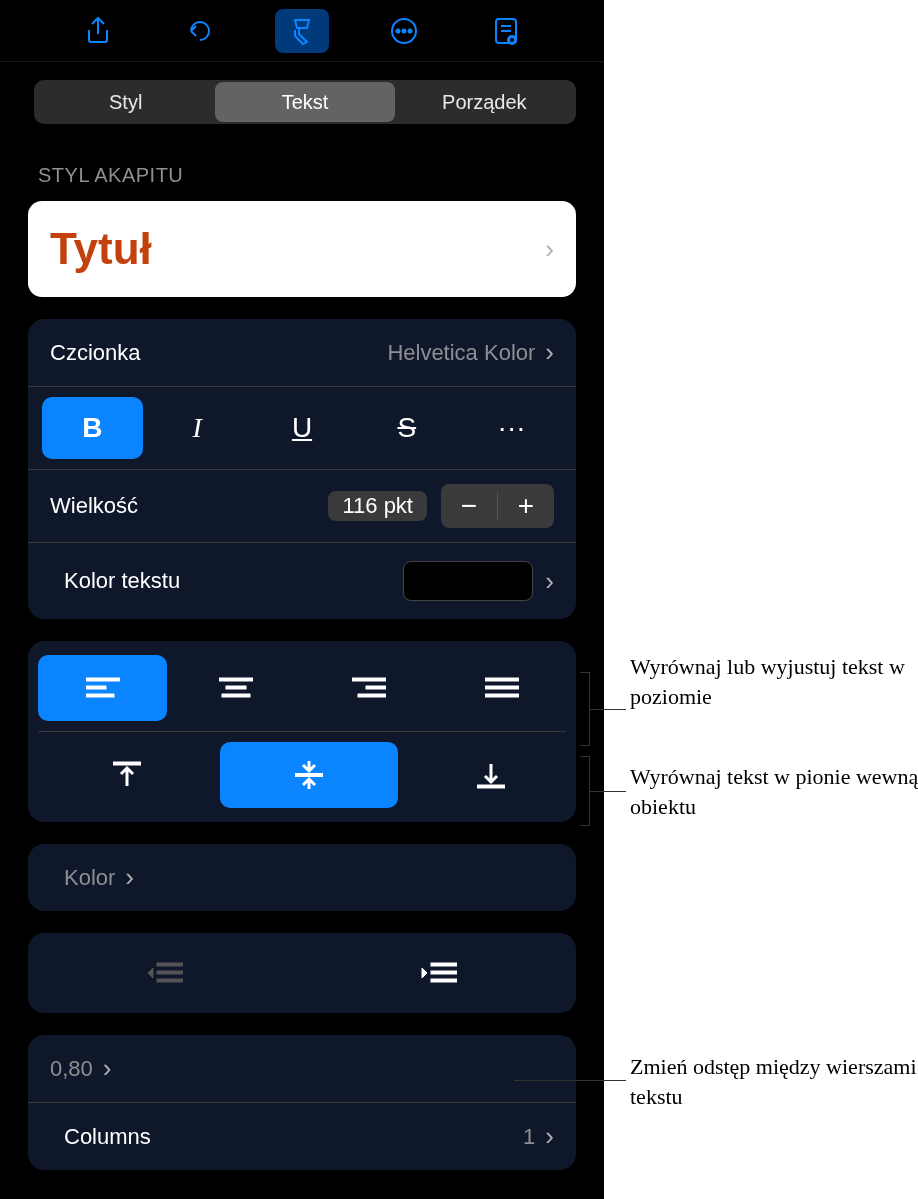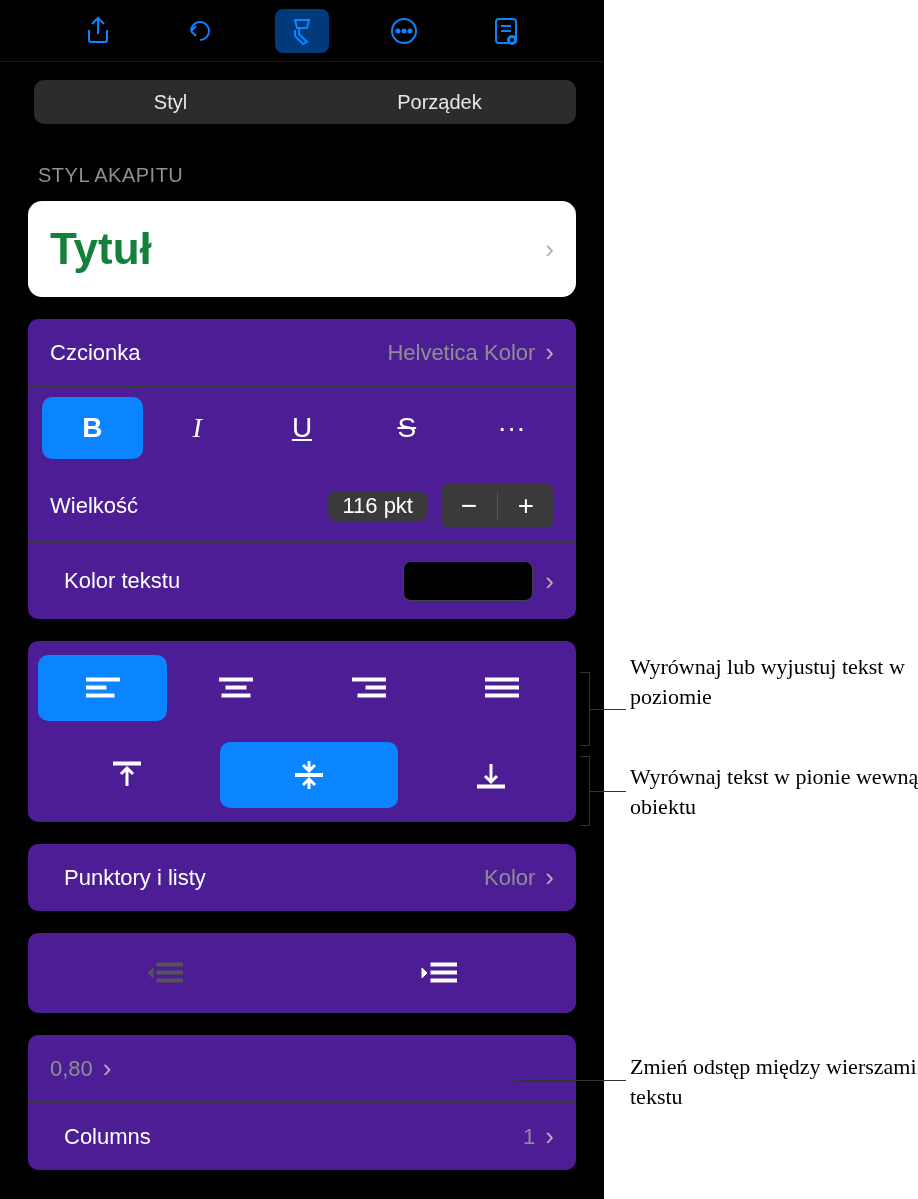--- a/index.html
+++ b/index.html
@@ -52,38 +52,38 @@
 .seg-item.active { background: #636366; color: #fff; }
 .content { padding: 0 28px; }
 .section-label {
   color: #8e8e93;
   font-size: 20px;
   letter-spacing: 0.5px;
   margin: 40px 0 14px 10px;
   text-transform: uppercase;
 }
 .card {
-  background: #4c1d95;
-  border-radius: 10px;
+  background: #0f172a;
+  border-radius: 16px;
   overflow: hidden;
   margin-bottom: 22px;
 }
 .title-card {
   background: #fff;
   border-radius: 14px;
   height: 96px;
   display: flex;
   align-items: center;
   padding: 0 22px;
   margin-bottom: 22px;
 }
 .title-card .title-text {
   font-size: 44px;
   font-weight: 800;
-  color: #15803d;
+  color: #c2410c;
   flex: 1;
 }
 .chev { color: #b0b0b5; font-size: 26px; }
 .row {
   display: flex;
   align-items: center;
   padding: 18px 22px;
   min-height: 62px;
   border-bottom: 1px solid #3a3a3c;
 }
@@ -213,20 +213,21 @@
           <path d="M9 10h10M9 15h10"></path>
           <circle cx="20" cy="24" r="5" fill="#0a84ff" stroke="none"></circle>
           <circle cx="20" cy="24" r="2" fill="#000" stroke="none"></circle>
         </svg>
     </div>
   </div>
 
   <div class="seg-wrapper">
     <div class="segmented">
       <div class="seg-item">Styl</div>
+      <div class="seg-item active">Tekst</div>
       <div class="seg-item">Porządek</div>
     </div>
   </div>
 
   <div class="content">
     <div class="section-label">STYL AKAPITU</div>
 
     <div class="title-card">
       <div class="title-text">Tytuł</div>
       <div class="chev">›</div>
@@ -309,21 +310,20 @@
           <svg width="28" height="30" viewBox="0 0 28 30">
               <rect y="25" width="28" height="3"></rect>
               <path d="M14 4v18M8 16l6 6 6-6" stroke-width="3" fill="none"></path>
             </svg>
         </div>
       </div>
     </div>
 
     <div class="card">
       <div class="row">
-        <div class="row-label">Punktory i listy</div>
         <div class="row-value">Kolor</div>
         <div class="chev">›</div>
       </div>
     </div>
 
     <div class="card indent-card">
       <div class="indent-btn disabled">
         <svg width="36" height="26" viewBox="0 0 36 26">
             <rect x="10" y="3" width="26" height="3"></rect>
             <rect x="10" y="11" width="26" height="3"></rect>

